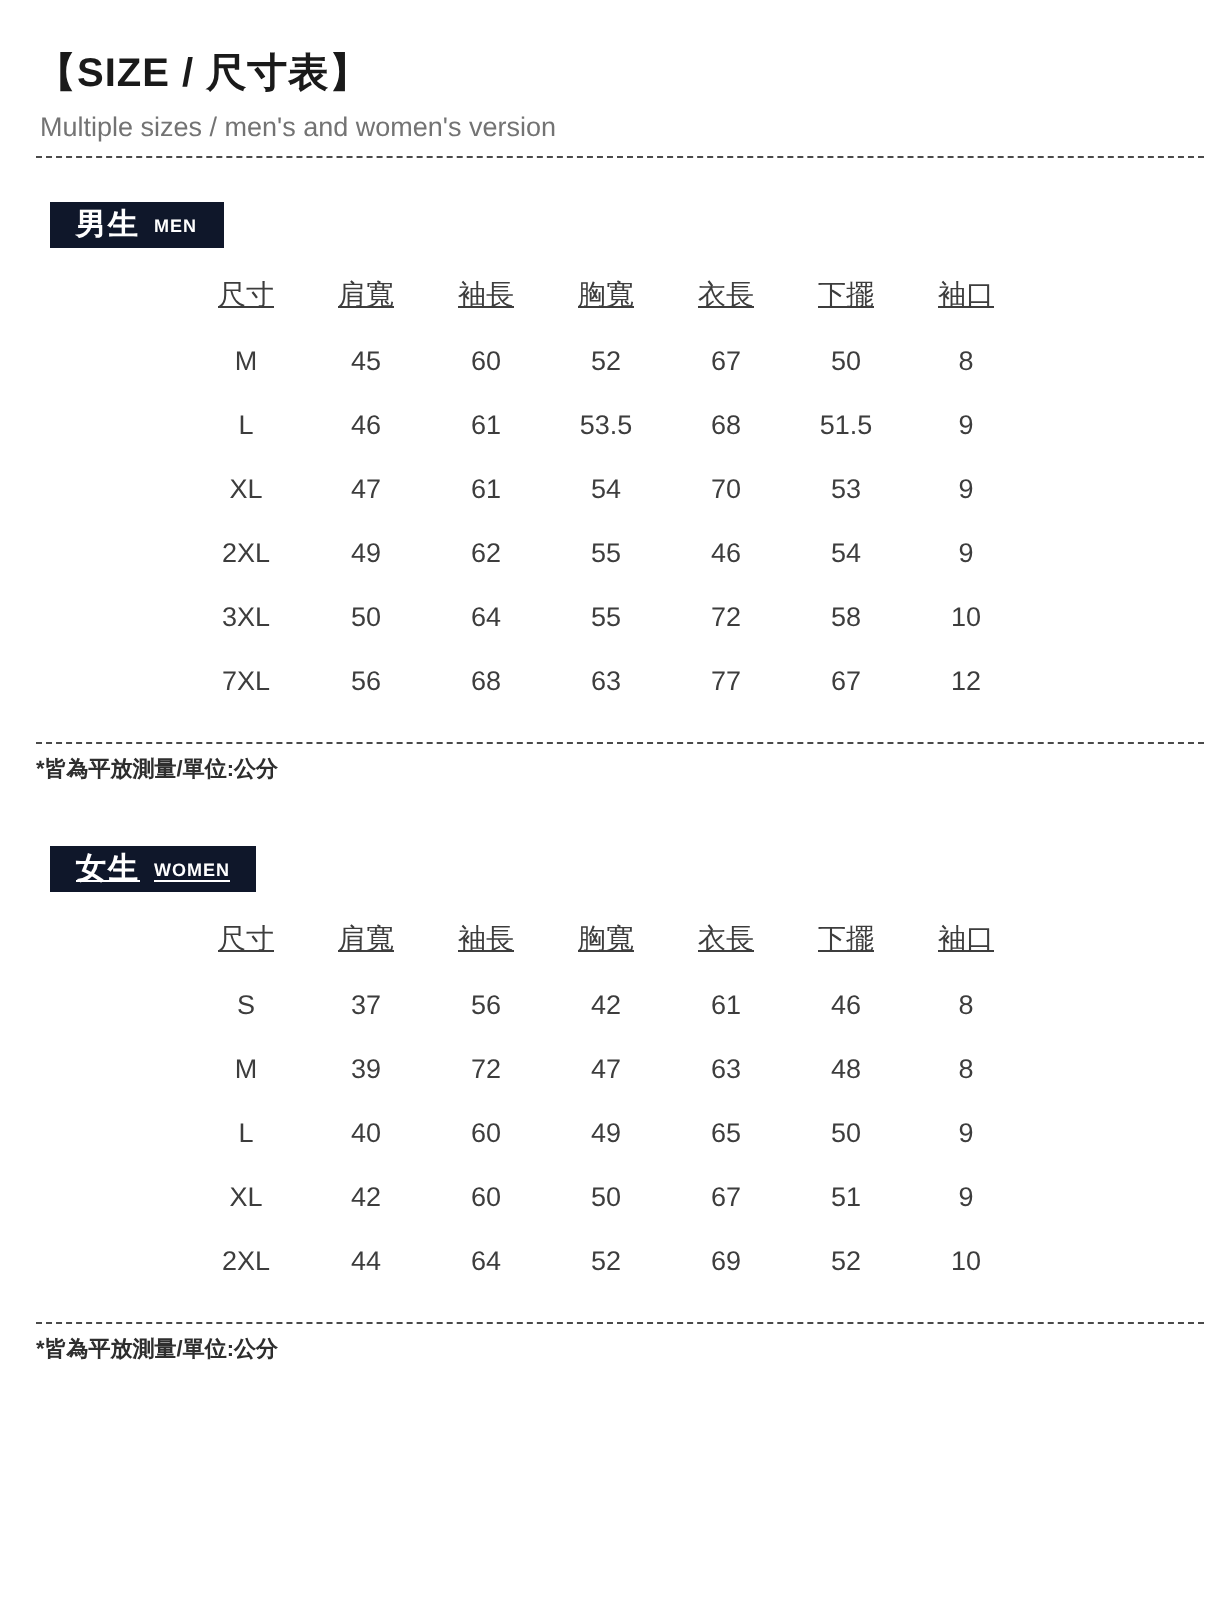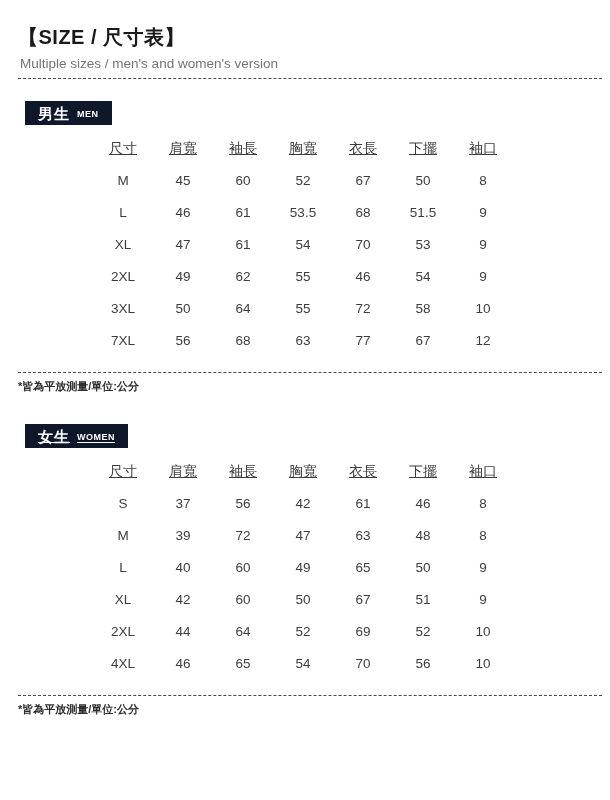--- a/index.html
+++ b/index.html
@@ -197,28 +197,19 @@
           </tr>
           <tr>
             <td>2XL</td>
             <td>44</td>
             <td>64</td>
             <td>52</td>
             <td>69</td>
             <td>52</td>
             <td>10</td>
           </tr>
-          <tr>
-            <td>4XL</td>
-            <td>46</td>
-            <td>65</td>
-            <td>54</td>
-            <td>70</td>
-            <td>56</td>
-            <td>10</td>
-          </tr>
         </tbody>
     </table>
     <hr class="dashed after-table">
     <p class="note">*皆為平放測量/單位:公分</p>
   </section>
 
 </div>
 
 </body></html>

